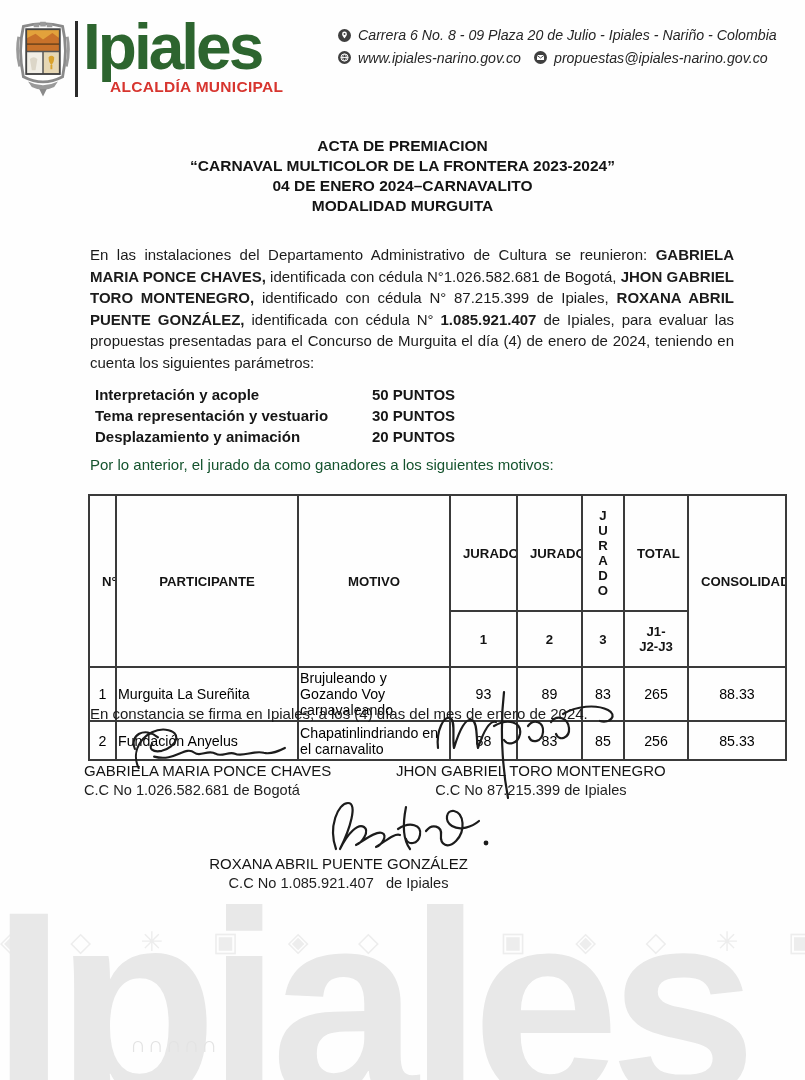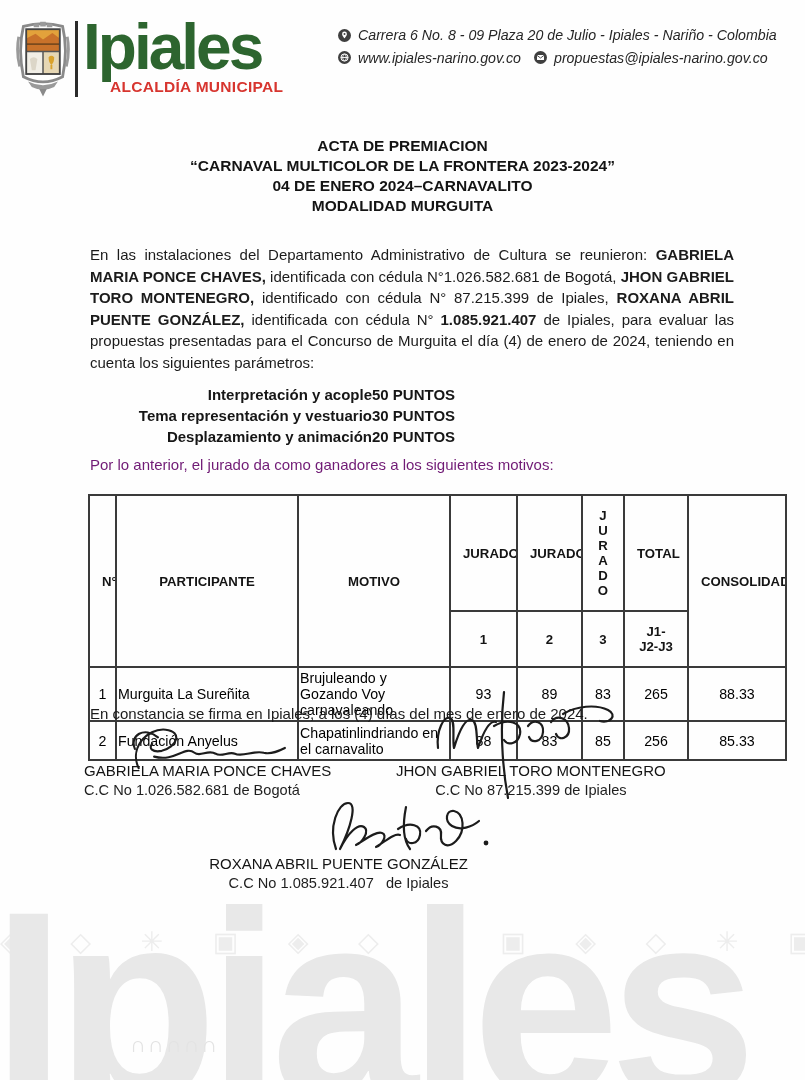--- a/index.html
+++ b/index.html
@@ -20,22 +20,22 @@
   
   .title{position:absolute;left:0;top:136px;width:100%;text-align:center;
          font-weight:700;font-size:15.5px;line-height:20px;color:#141414;}
   
   .intro{position:absolute;left:90px;top:229px;width:644px;font-size:15px;line-height:21.6px;
          text-align:justify;color:#1b1b1b;}
   .intro .b{font-weight:700;}
   
   .criteria{position:absolute;left:95px;top:384px;font-weight:700;font-size:15px;line-height:21px;color:#161616;}
   .crit-row{display:flex;}
-  .crit-label{width:277px;text-align:right;}
-  .leadin{position:absolute;left:90px;top:456px;font-size:15px;color:#701a75;}
+  .crit-label{width:277px;}
+  .leadin{position:absolute;left:90px;top:456px;font-size:15px;color:#14532d;}
   
   .results{position:absolute;left:88px;top:494px;}
   table{border-collapse:collapse;table-layout:fixed;width:697px;}
   th,td{border:2px solid #3a3a3a;overflow:hidden;}
   th{font-size:13.2px;font-weight:700;text-align:center;padding:12px;color:#141414;}
   td{font-size:14.2px;padding:2px 1px;color:#000000;}
   .col-num{width:27px}.col-part{width:182px}.col-mot{width:152px}
   .col-j1{width:67px}.col-j2{width:65px}.col-j3{width:42px}.col-tot{width:64px}.col-con{width:98px}
   .th-wrap{overflow-wrap:anywhere;}
   td.center{text-align:center;}

